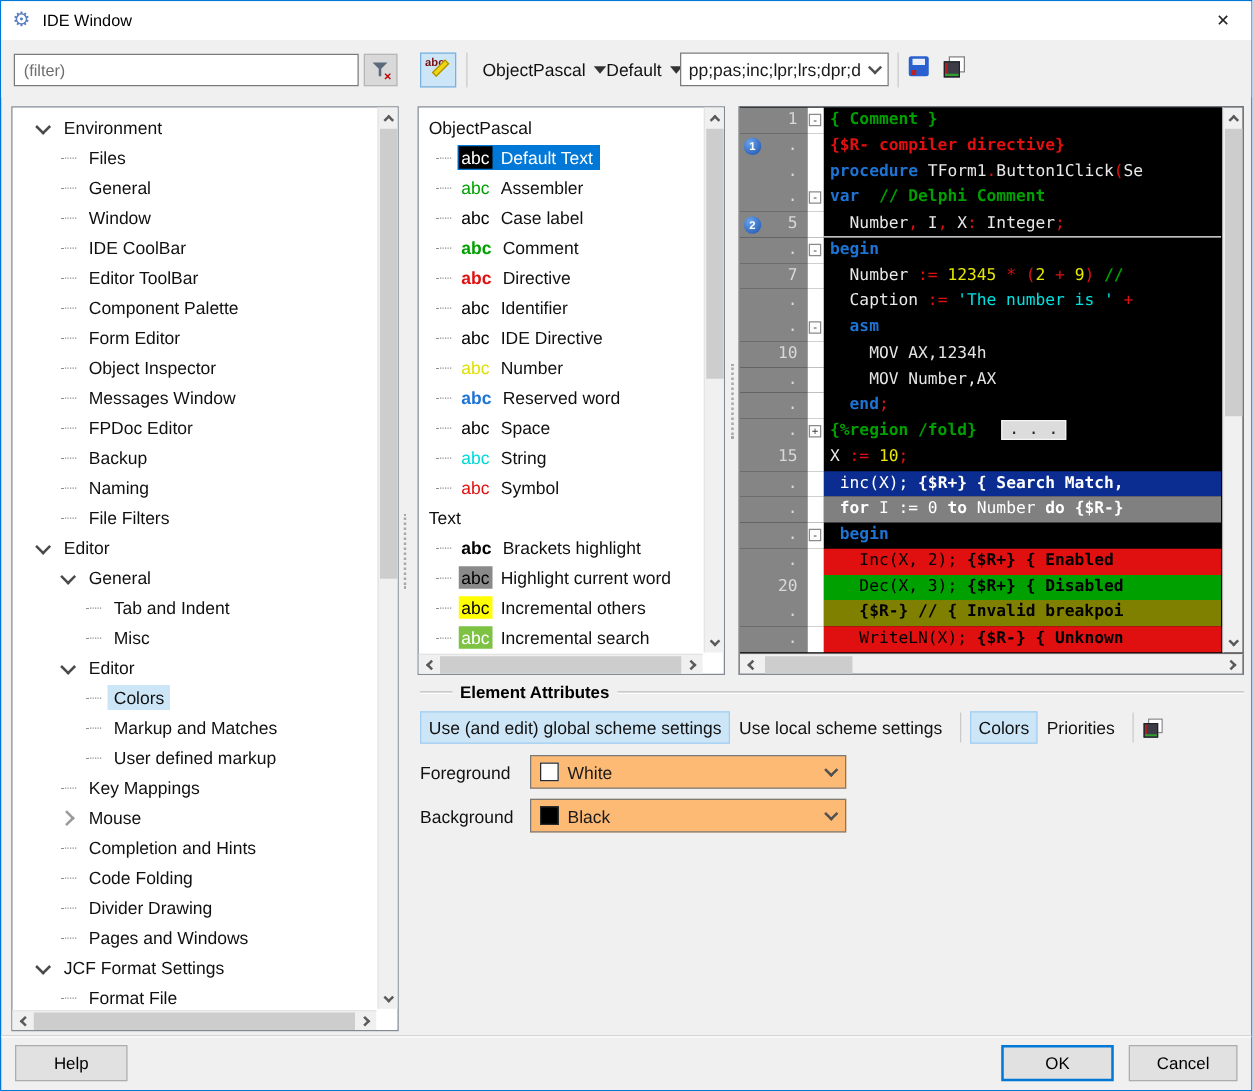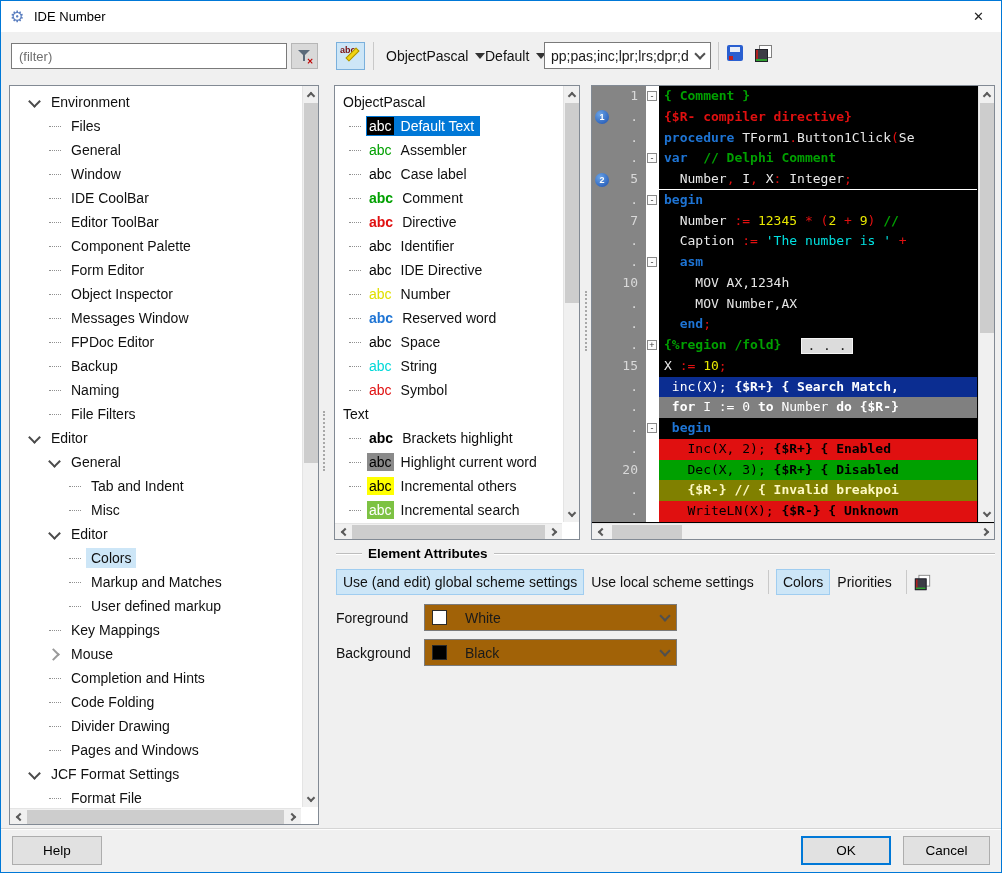--- a/index.html
+++ b/index.html
@@ -84,54 +84,54 @@
   .g-fold { width:13px; flex:none; background:#fff; position:relative; }
   .fbox { position:absolute; left:1px; top:5px; width:10px; height:10px; border:1px solid #8a8a8a; background:#fcfcfc; color:#3a3a3a; font-size:9px; line-height:8px; text-align:center; font-family:"Liberation Sans",sans-serif; }
   .ctext { flex:1; padding-left:5px; overflow:hidden; }
   .ctext.divider { border-bottom:1px solid #ffffff; }
   .bg-search { background:#0b2d91; } .bg-gray { background:#808080; }
   .bg-red { background:#e01010; } .bg-green { background:#00a000; } .bg-olive { background:#808000; }
   .s-def{color:#e8e8e8;} .s-rw{color:#1e74d4;font-weight:bold;} .s-cm{color:#00a000;font-weight:bold;}
   .s-asm{color:#e5e5e5;} .s-dir{color:#e01010;font-weight:bold;} .s-sym{color:#e01010;}
   .s-num{color:#e8e800;} .s-str{color:#00e0e0;}
   .s-w{color:#fff;} .s-wb{color:#fff;font-weight:bold;}
-  .s-k{color:#000;} .s-kb{color:#000;font-weight:bold;} .s-gb{color:#fef9c3;font-weight:bold;}
+  .s-k{color:#000;} .s-kb{color:#000;font-weight:bold;} .s-gb{color:#000000;font-weight:bold;}
   .foldtext { display:inline-block; background:#dcdcdc; border:1px solid #f4f4f4; color:#222; line-height:14px; height:16px; padding:0 5px; margin-left:20px; vertical-align:middle; }
 
   
   .grip { position:absolute; width:2px; border-left:2px dotted #a8a8a8; }
 
   
   .attr-panel { position:absolute; left:335px; top:544px; width:659px; height:130px; }
   .attr-title-row { display:flex; align-items:center; height:16px; }
   .attr-line { height:1px; background:#bdbdbd; box-shadow:0 1px 0 #fff; }
   .attr-title { font-weight:bold; font-size:13.5px; padding:0 6px; color:#000; }
   .attr-btn-row { display:flex; align-items:center; margin-top:7px; height:28px; }
   .tog { padding:4px 6px; font-size:14px; color:#111; border:1px solid transparent; white-space:nowrap; }
   .tog.active { background:#cde6f7; border-color:#a0cdf0; }
   .attr-sep { width:1px; height:24px; background:#c9c9c9; margin:0 7px; }
   .combo-row { display:flex; align-items:center; margin-top:8px; height:27px; }
   .combo-label { width:88px; font-size:14px; color:#111; }
-  .combo { width:253px; height:27px; background:#a16207; border:1px solid #7a7a7a; display:flex; align-items:center; padding:0 7px; gap:18px; }
+  .combo { width:253px; height:27px; background:#fdba74; border:1px solid #7a7a7a; display:flex; align-items:center; padding:0 7px; gap:7px; }
   .swatch { width:15px; height:15px; border:1px solid #2a2a2a; flex:none; }
   .combo .cval { flex:1; font-size:14px; }
 
   
   .footer-line { position:absolute; left:0; right:0; top:827px; height:2px; border-top:1px solid #d5d5d5; border-bottom:1px solid #fdfdfd; }
   .btn { position:absolute; top:835px; height:29px; background:#e1e1e1; border:1px solid #adadad; display:flex; align-items:center; justify-content:center; font-size:13.5px; color:#000; }
   .btn.default { border:2px solid #0078d7; }
 </style>
 </head>
 <body>
 
 <div class="window">
 
   <div class="titlebar">
     <span class="app-icon">⚙</span>
-    <span class="title-text">IDE Number</span>
+    <span class="title-text">IDE Window</span>
     <span class="close-btn">✕</span>
   </div>
 
   <div class="topbar">
     <div class="filter-input">(filter)</div>
     <div class="clearfilter-btn">
       <span class="funnel">
           <span class="fx">✕</span>
         </span>
     </div>

